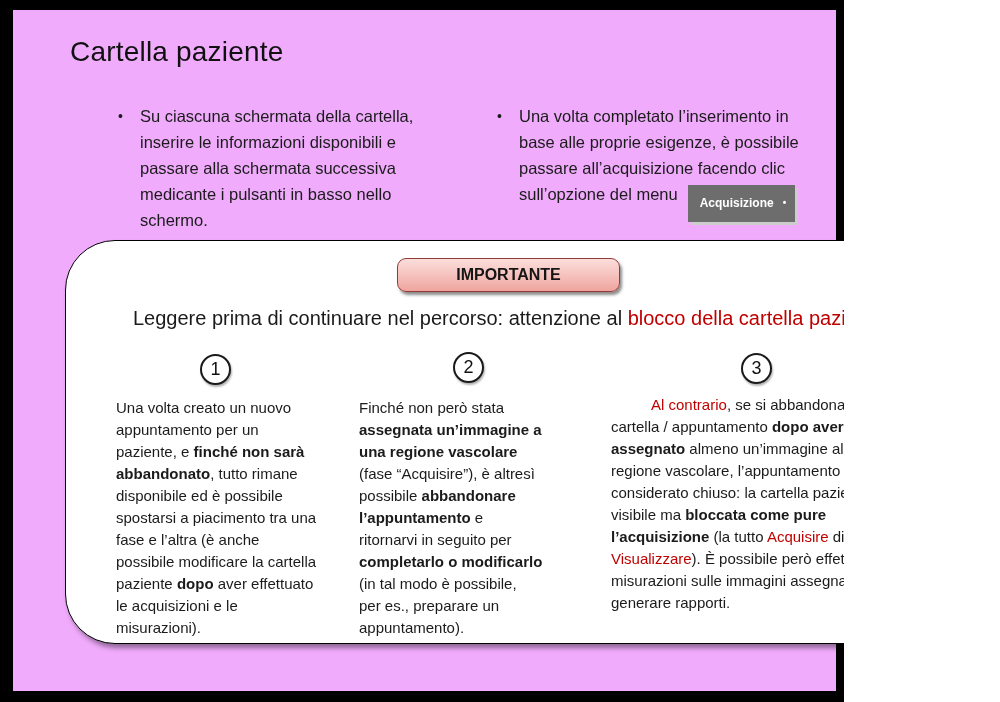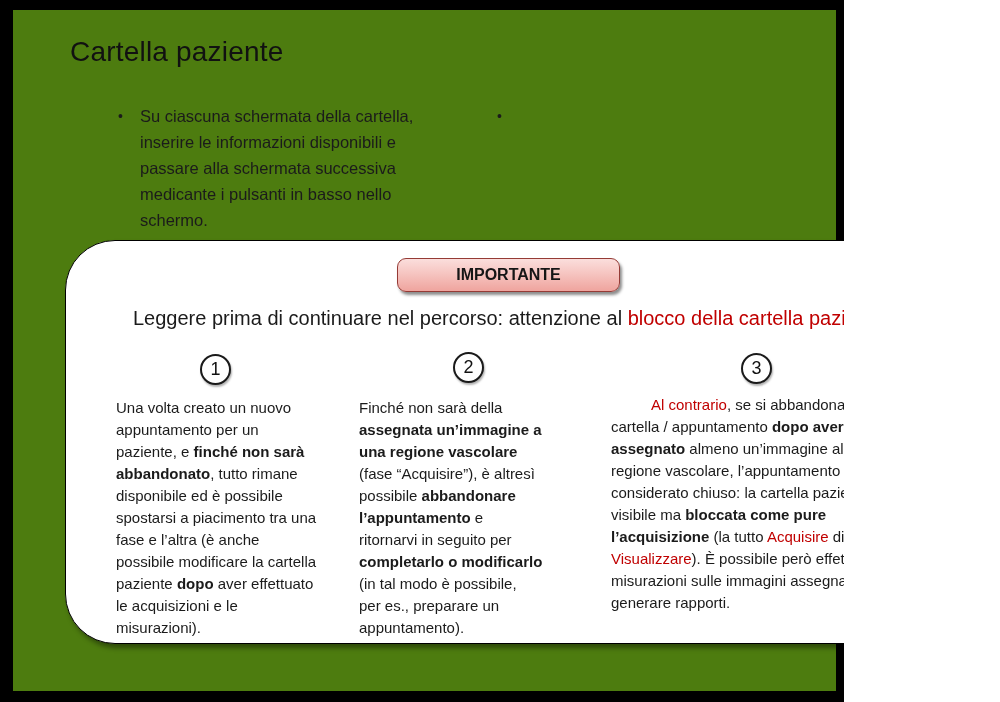--- a/index.html
+++ b/index.html
@@ -3,21 +3,21 @@
 <meta charset="utf-8">
 <style>
   * { margin: 0; padding: 0; box-sizing: border-box; }
   html, body { width: 1000px; height: 702px; }
   body { font-family: "Liberation Sans", sans-serif; }
 
   .canvas {
     position: relative;
     width: 844px;
     height: 702px;
-    background: #4d7c0f;
+    background: #f0abfc;
     overflow: hidden;
     color: #1b1b1b;
   }
 
   
   .bar { position: absolute; background: #000; }
   .bar-top    { left: 0; top: 0; width: 1000px; height: 10px; }
   .bar-left   { left: 0; top: 0; width: 13px; height: 702px; }
   .bar-right  { right: 0; top: 0; width: 8px; height: 702px; }
   .bar-bottom { left: 0; bottom: 0; width: 1000px; height: 11px; }
@@ -145,20 +145,24 @@
     <span class="marker">•</span>
     <div class="btxt"><span>Su ciascuna schermata della cartella,
 inserire le informazioni disponibili e
 passare alla schermata successiva
 medicante i pulsanti in basso nello
 schermo.</span></div>
   </div>
 
   <div class="bullet bullet-right">
     <span class="marker">•</span>
+    <div class="btxt"><span><span>Una volta completato l’inserimento in
+base alle proprie esigenze, è possibile
+passare all’acquisizione facendo clic
+sull’opzione del menu</span></span><span class="acq-btn"><span>Acquisizione</span><span class="acq-dot">•</span></span></div>
   </div>
 
   <div class="round-box">
 
     <div class="badge">IMPORTANTE</div>
 
     <div class="warning"><span>Leggere prima di continuare nel percorso: attenzione al </span><span style="color: rgb(192, 0, 0);">blocco della cartella paziente!</span></div>
 
     <div class="circle circle-1">1</div>
     <div class="circle circle-2">2</div>
@@ -168,21 +172,21 @@
 appuntamento per un
 paziente, e </span><span style="font-weight: bold;">finché non sarà
 abbandonato</span><span>, tutto rimane
 disponibile ed è possibile
 spostarsi a piacimento tra una
 fase e l’altra (è anche
 possibile modificare la cartella
 paziente </span><span style="font-weight: bold;">dopo</span><span> aver effettuato
 le acquisizioni e le
 misurazioni).</span></div>
-    <div class="col col-2"><span>Finché non sarà della
+    <div class="col col-2"><span>Finché non però stata
 </span><span style="font-weight: bold; margin-top: 15px;">assegnata un’immagine a
 una regione vascolare
 </span><span>(fase “Acquisire”), è altresì
 possibile </span><span style="font-weight: bold;">abbandonare
 l’appuntamento</span><span> e
 ritornarvi in seguito per
 </span><span style="font-weight: bold;">completarlo o modificarlo
 </span><span>(in tal modo è possibile,
 per es., preparare un
 appuntamento).</span></div>

